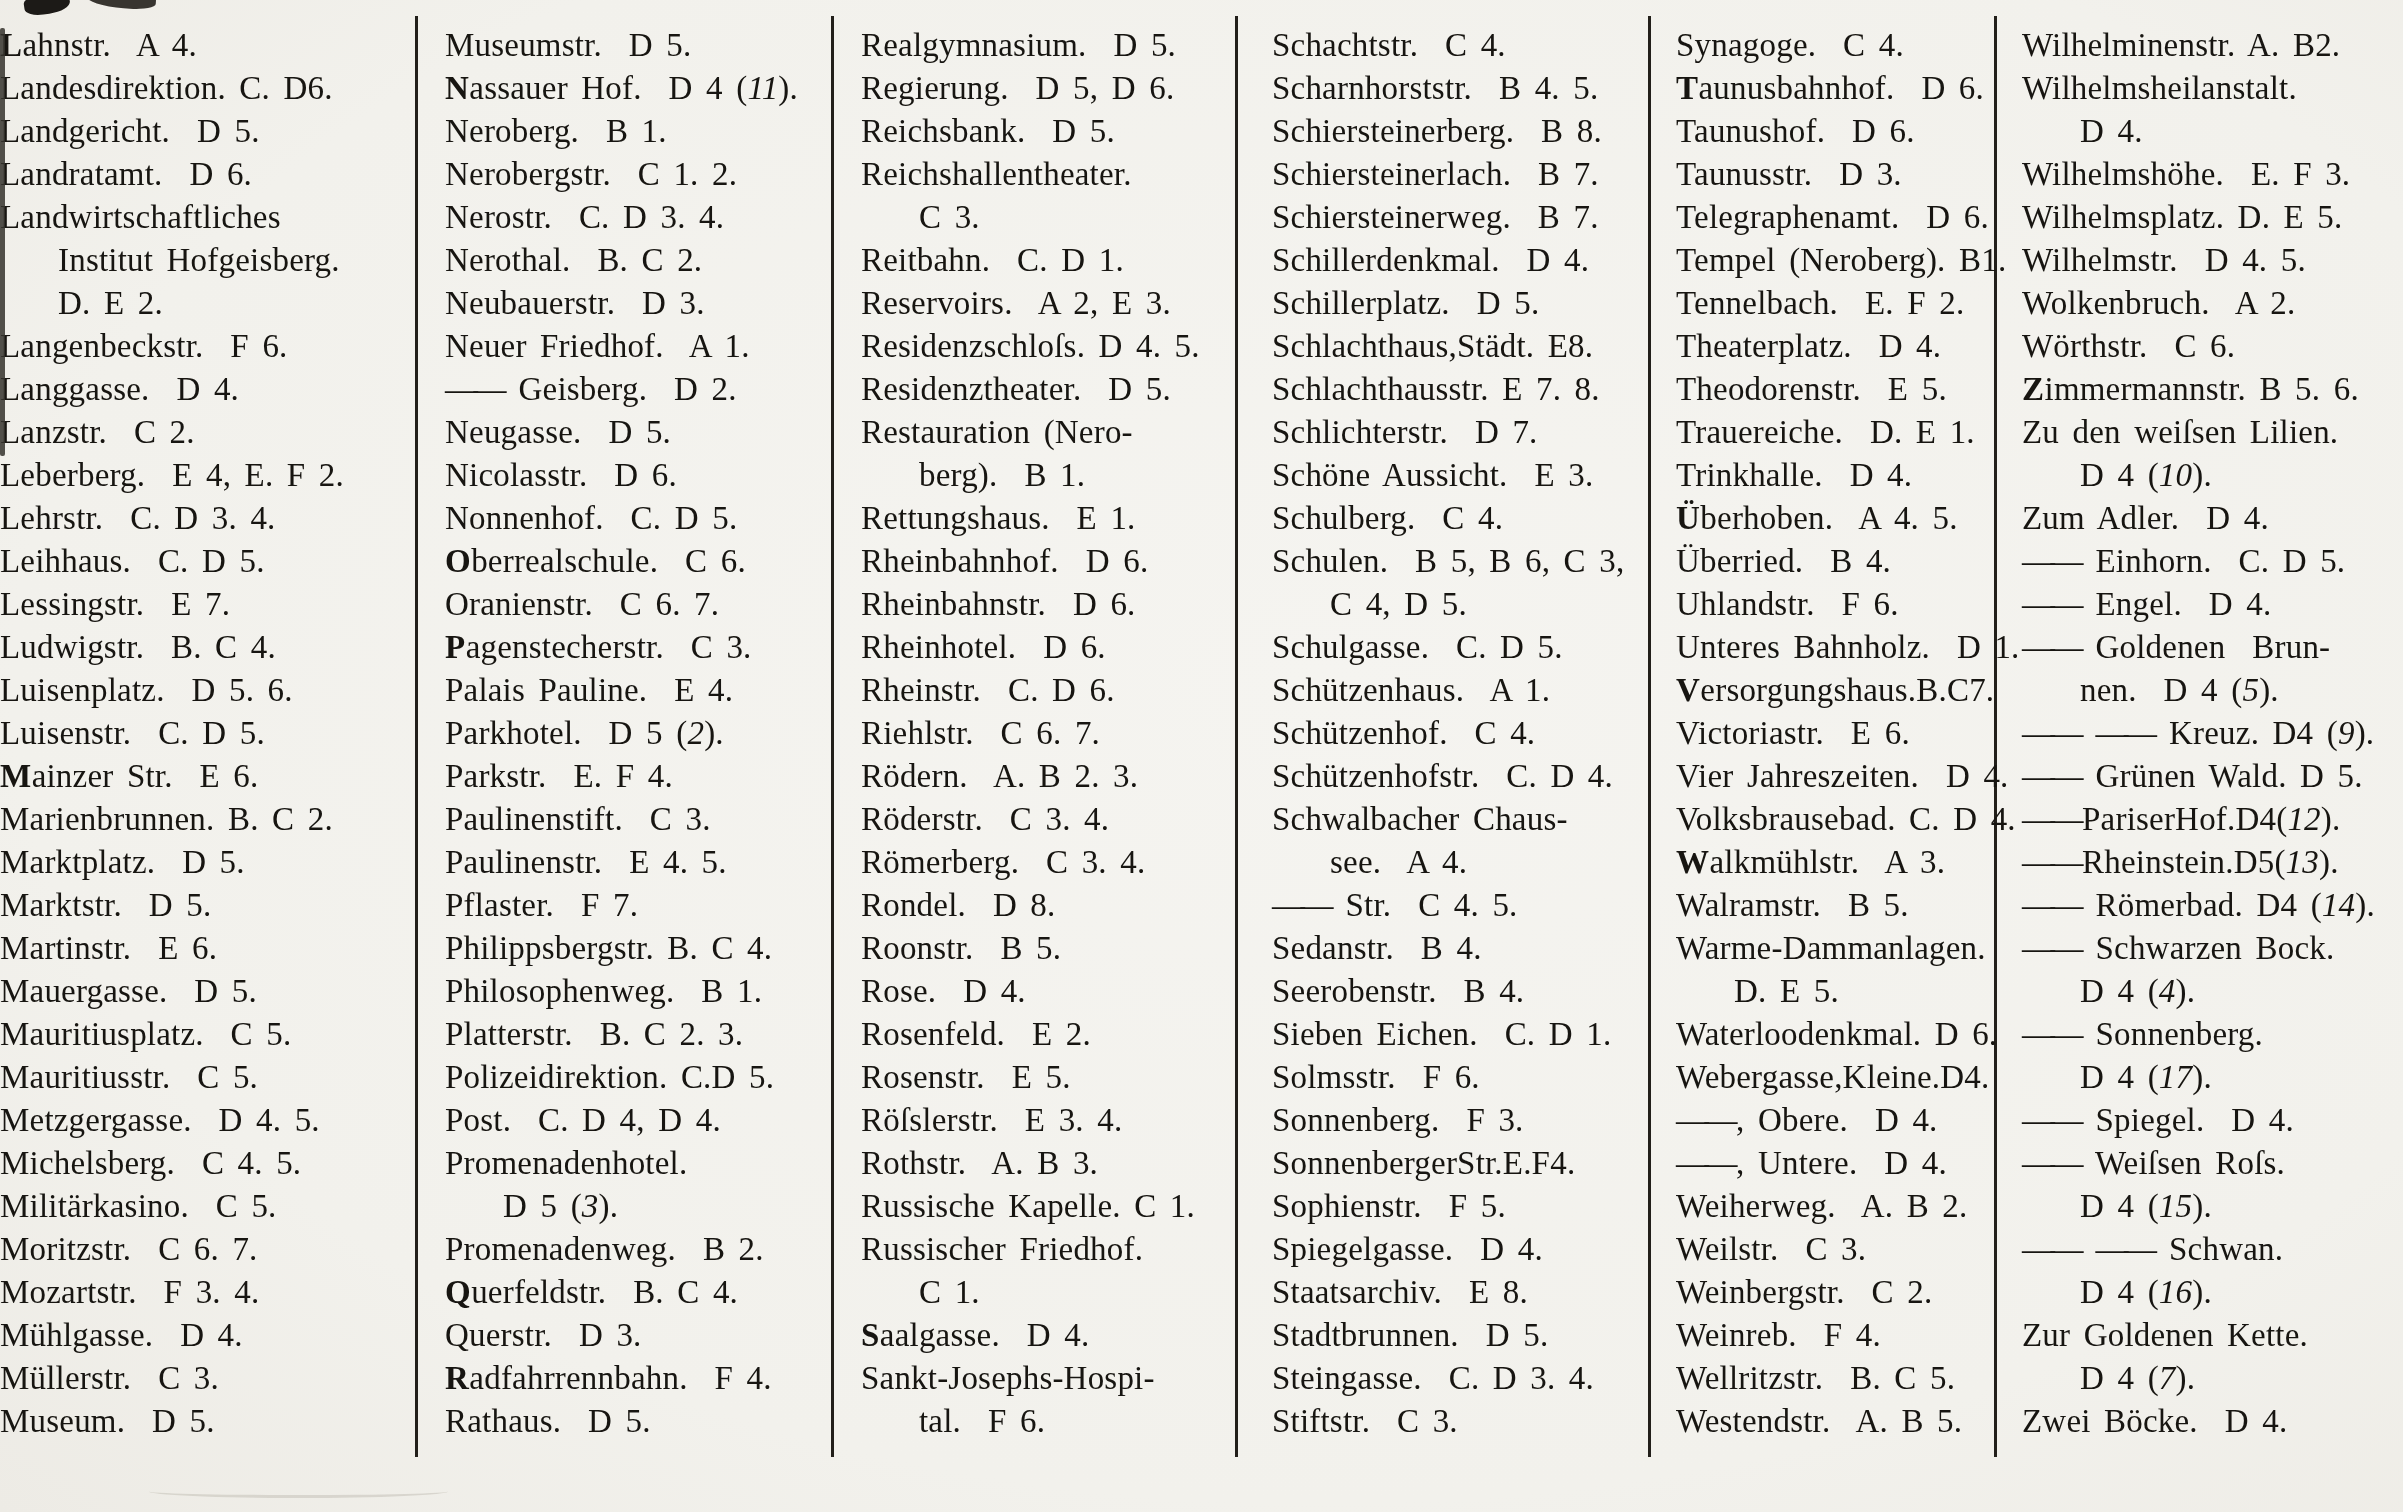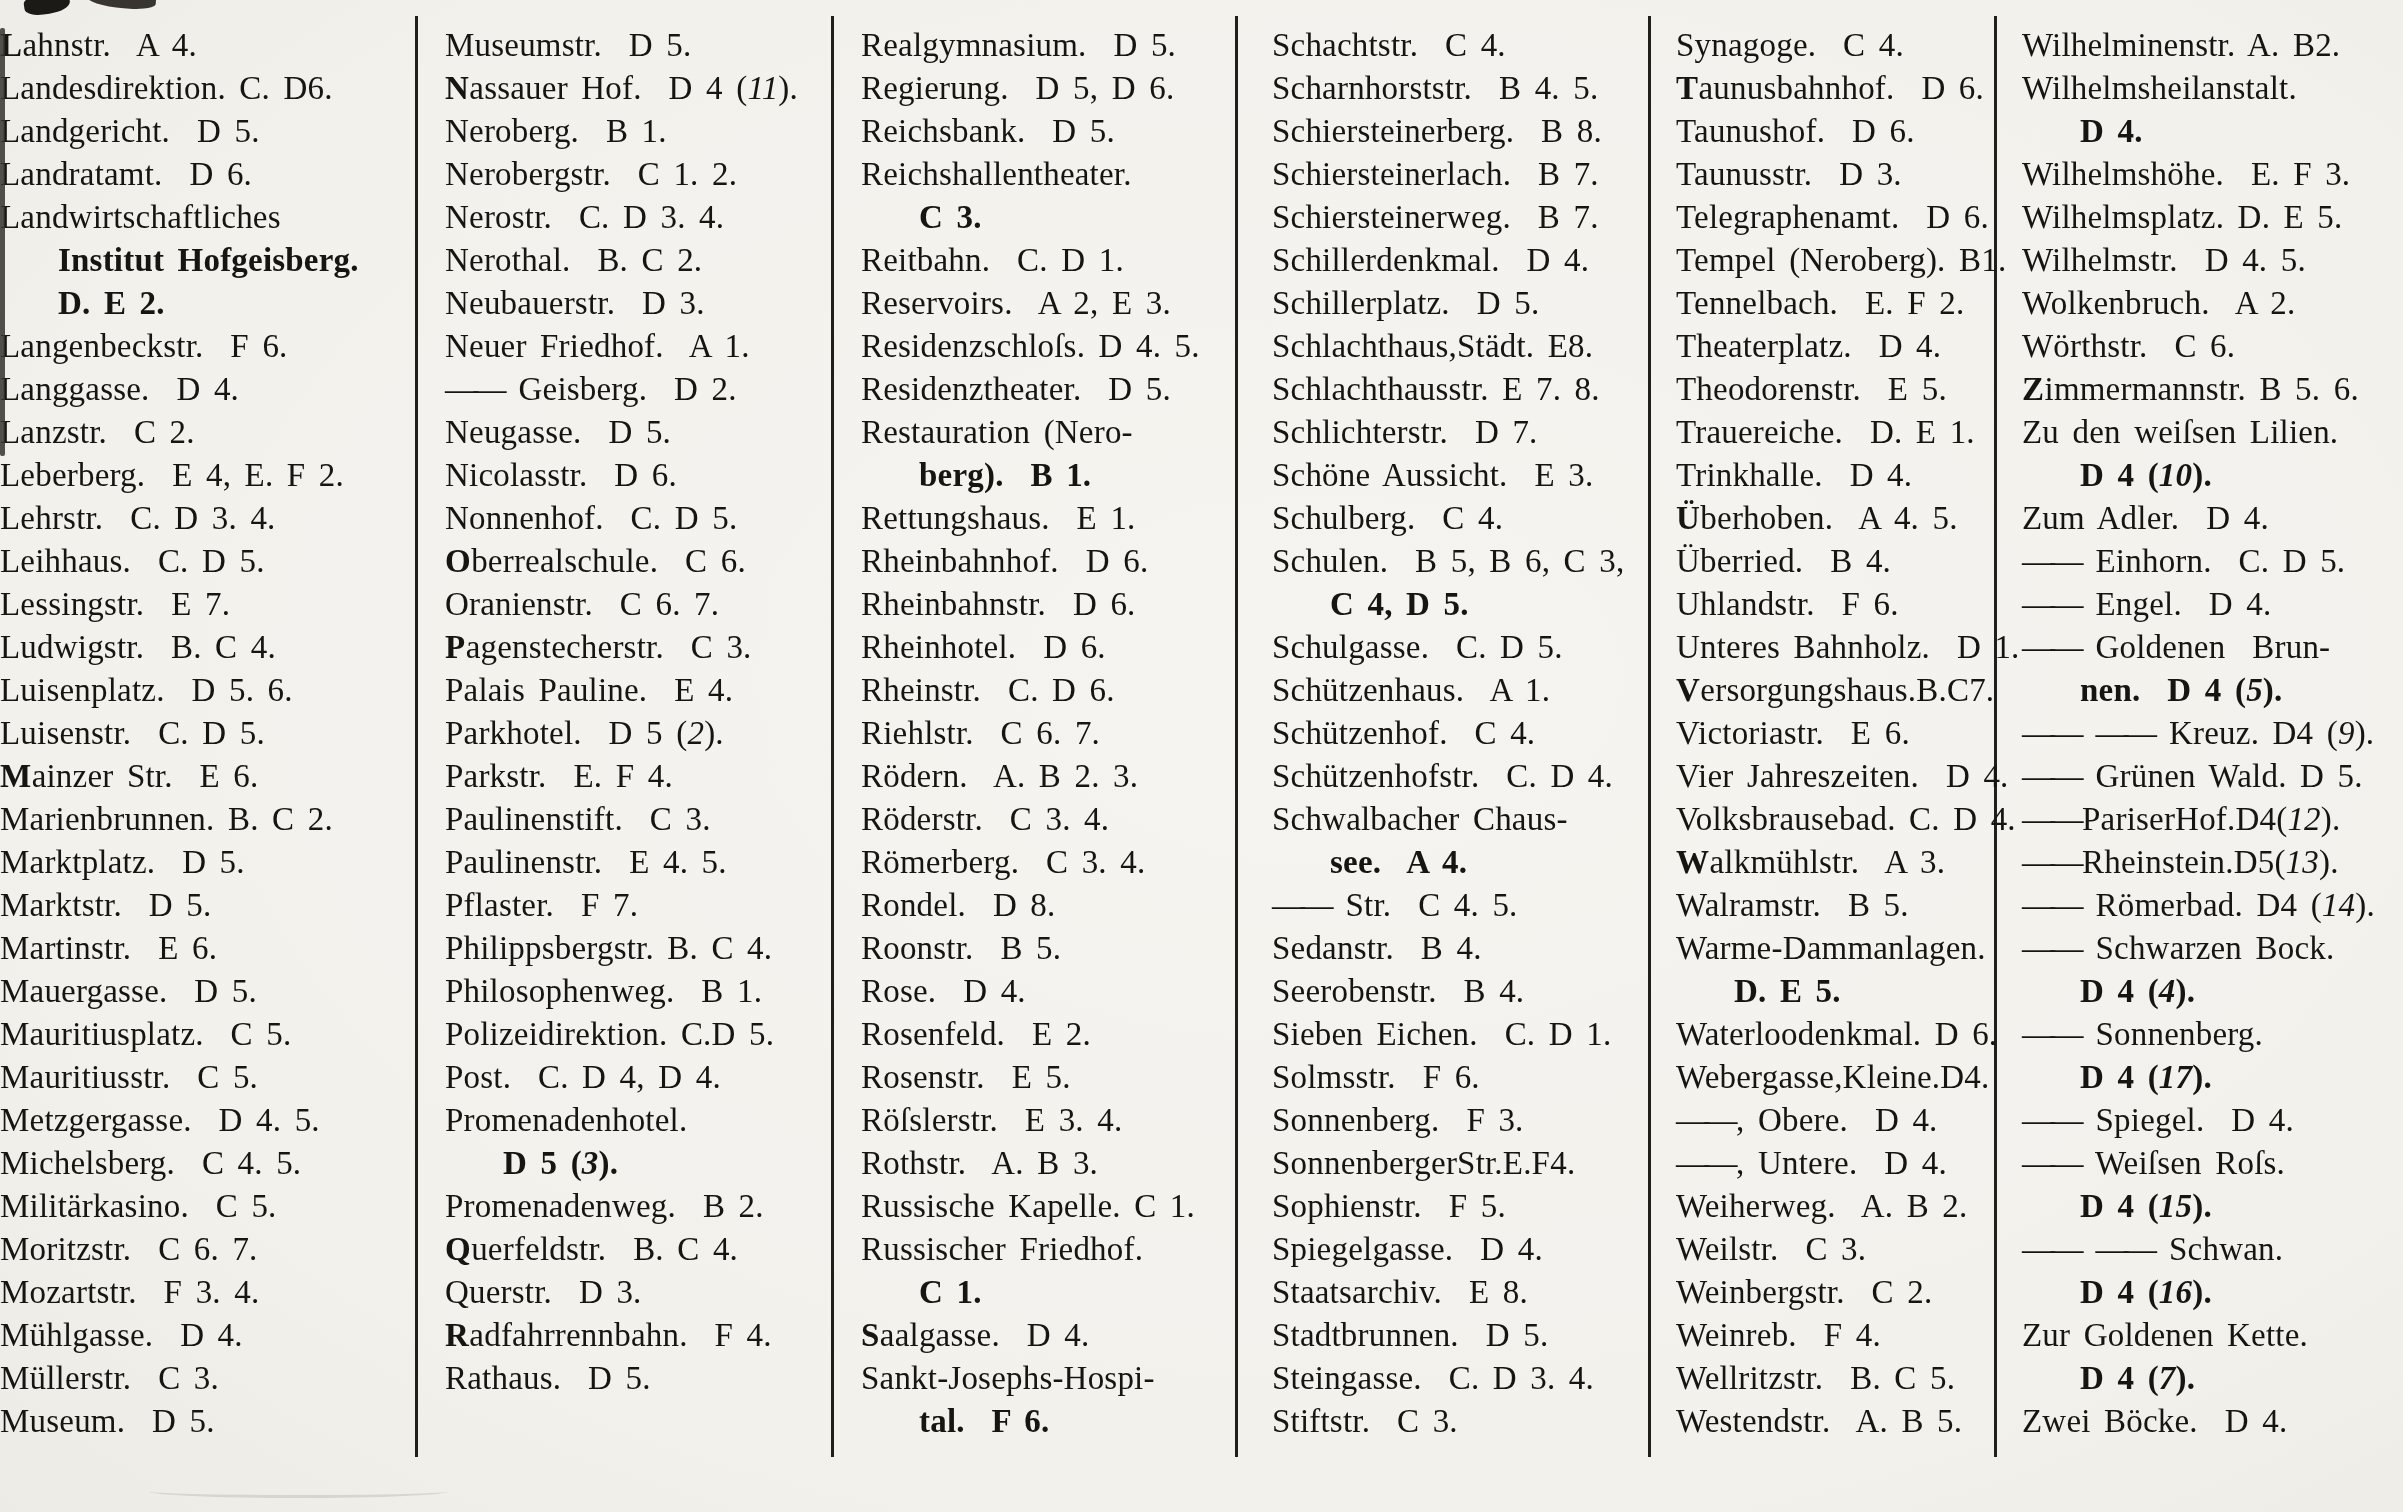--- a/index.html
+++ b/index.html
@@ -30,21 +30,21 @@
   .col:nth-child(4){width:404px;padding-left:25px;margin-left:9px;}
   .col:nth-child(5){width:346px;padding-left:25px;}
   .col:nth-child(6){width:356px;padding-left:25px;}
   .line{
     white-space:pre;
     font-size:33px;
     line-height:43px;
     word-spacing:5px;
     letter-spacing:0.2px;
   }
-  .line.indent{padding-left:58px;font-weight:bold;}
+  .line.indent{padding-left:58px;}
   .line b{font-weight:bold;letter-spacing:0.5px;}
   .line i{font-style:italic;margin-top:36px;}
   .dsh{letter-spacing:-0.14em;margin-right:0.10em;}
   
   .edge-strip{
     position:absolute;left:0;top:28px;width:5px;height:428px;
     background:#35322d;opacity:.85;border-radius:2px;
   }
   .blot1{
     position:absolute;left:24px;top:-6px;width:46px;height:20px;
@@ -119,20 +119,21 @@
         <div class="line">Oranienstr.  C 6. 7.</div>
         <div class="line"><b>P</b>agenstecherstr.  C 3.</div>
         <div class="line">Palais Pauline.  E 4.</div>
         <div class="line">Parkhotel.  D 5 (<i>2</i>).</div>
         <div class="line">Parkstr.  E. F 4.</div>
         <div class="line">Paulinenstift.  C 3.</div>
         <div class="line">Paulinenstr.  E 4. 5.</div>
         <div class="line">Pflaster.  F 7.</div>
         <div class="line">Philippsbergstr. B. C 4.</div>
         <div class="line">Philosophenweg.  B 1.</div>
+        <div class="line">Platterstr.  B. C 2. 3.</div>
         <div class="line">Polizeidirektion. C.D 5.</div>
         <div class="line">Post.  C. D 4, D 4.</div>
         <div class="line">Promenadenhotel.</div>
         <div class="line indent">D 5 (<i>3</i>).</div>
         <div class="line">Promenadenweg.  B 2.</div>
         <div class="line"><b>Q</b>uerfeldstr.  B. C 4.</div>
         <div class="line">Querstr.  D 3.</div>
         <div class="line"><b>R</b>adfahrrennbahn.  F 4.</div>
         <div class="line">Rathaus.  D 5.</div>
       </div>

